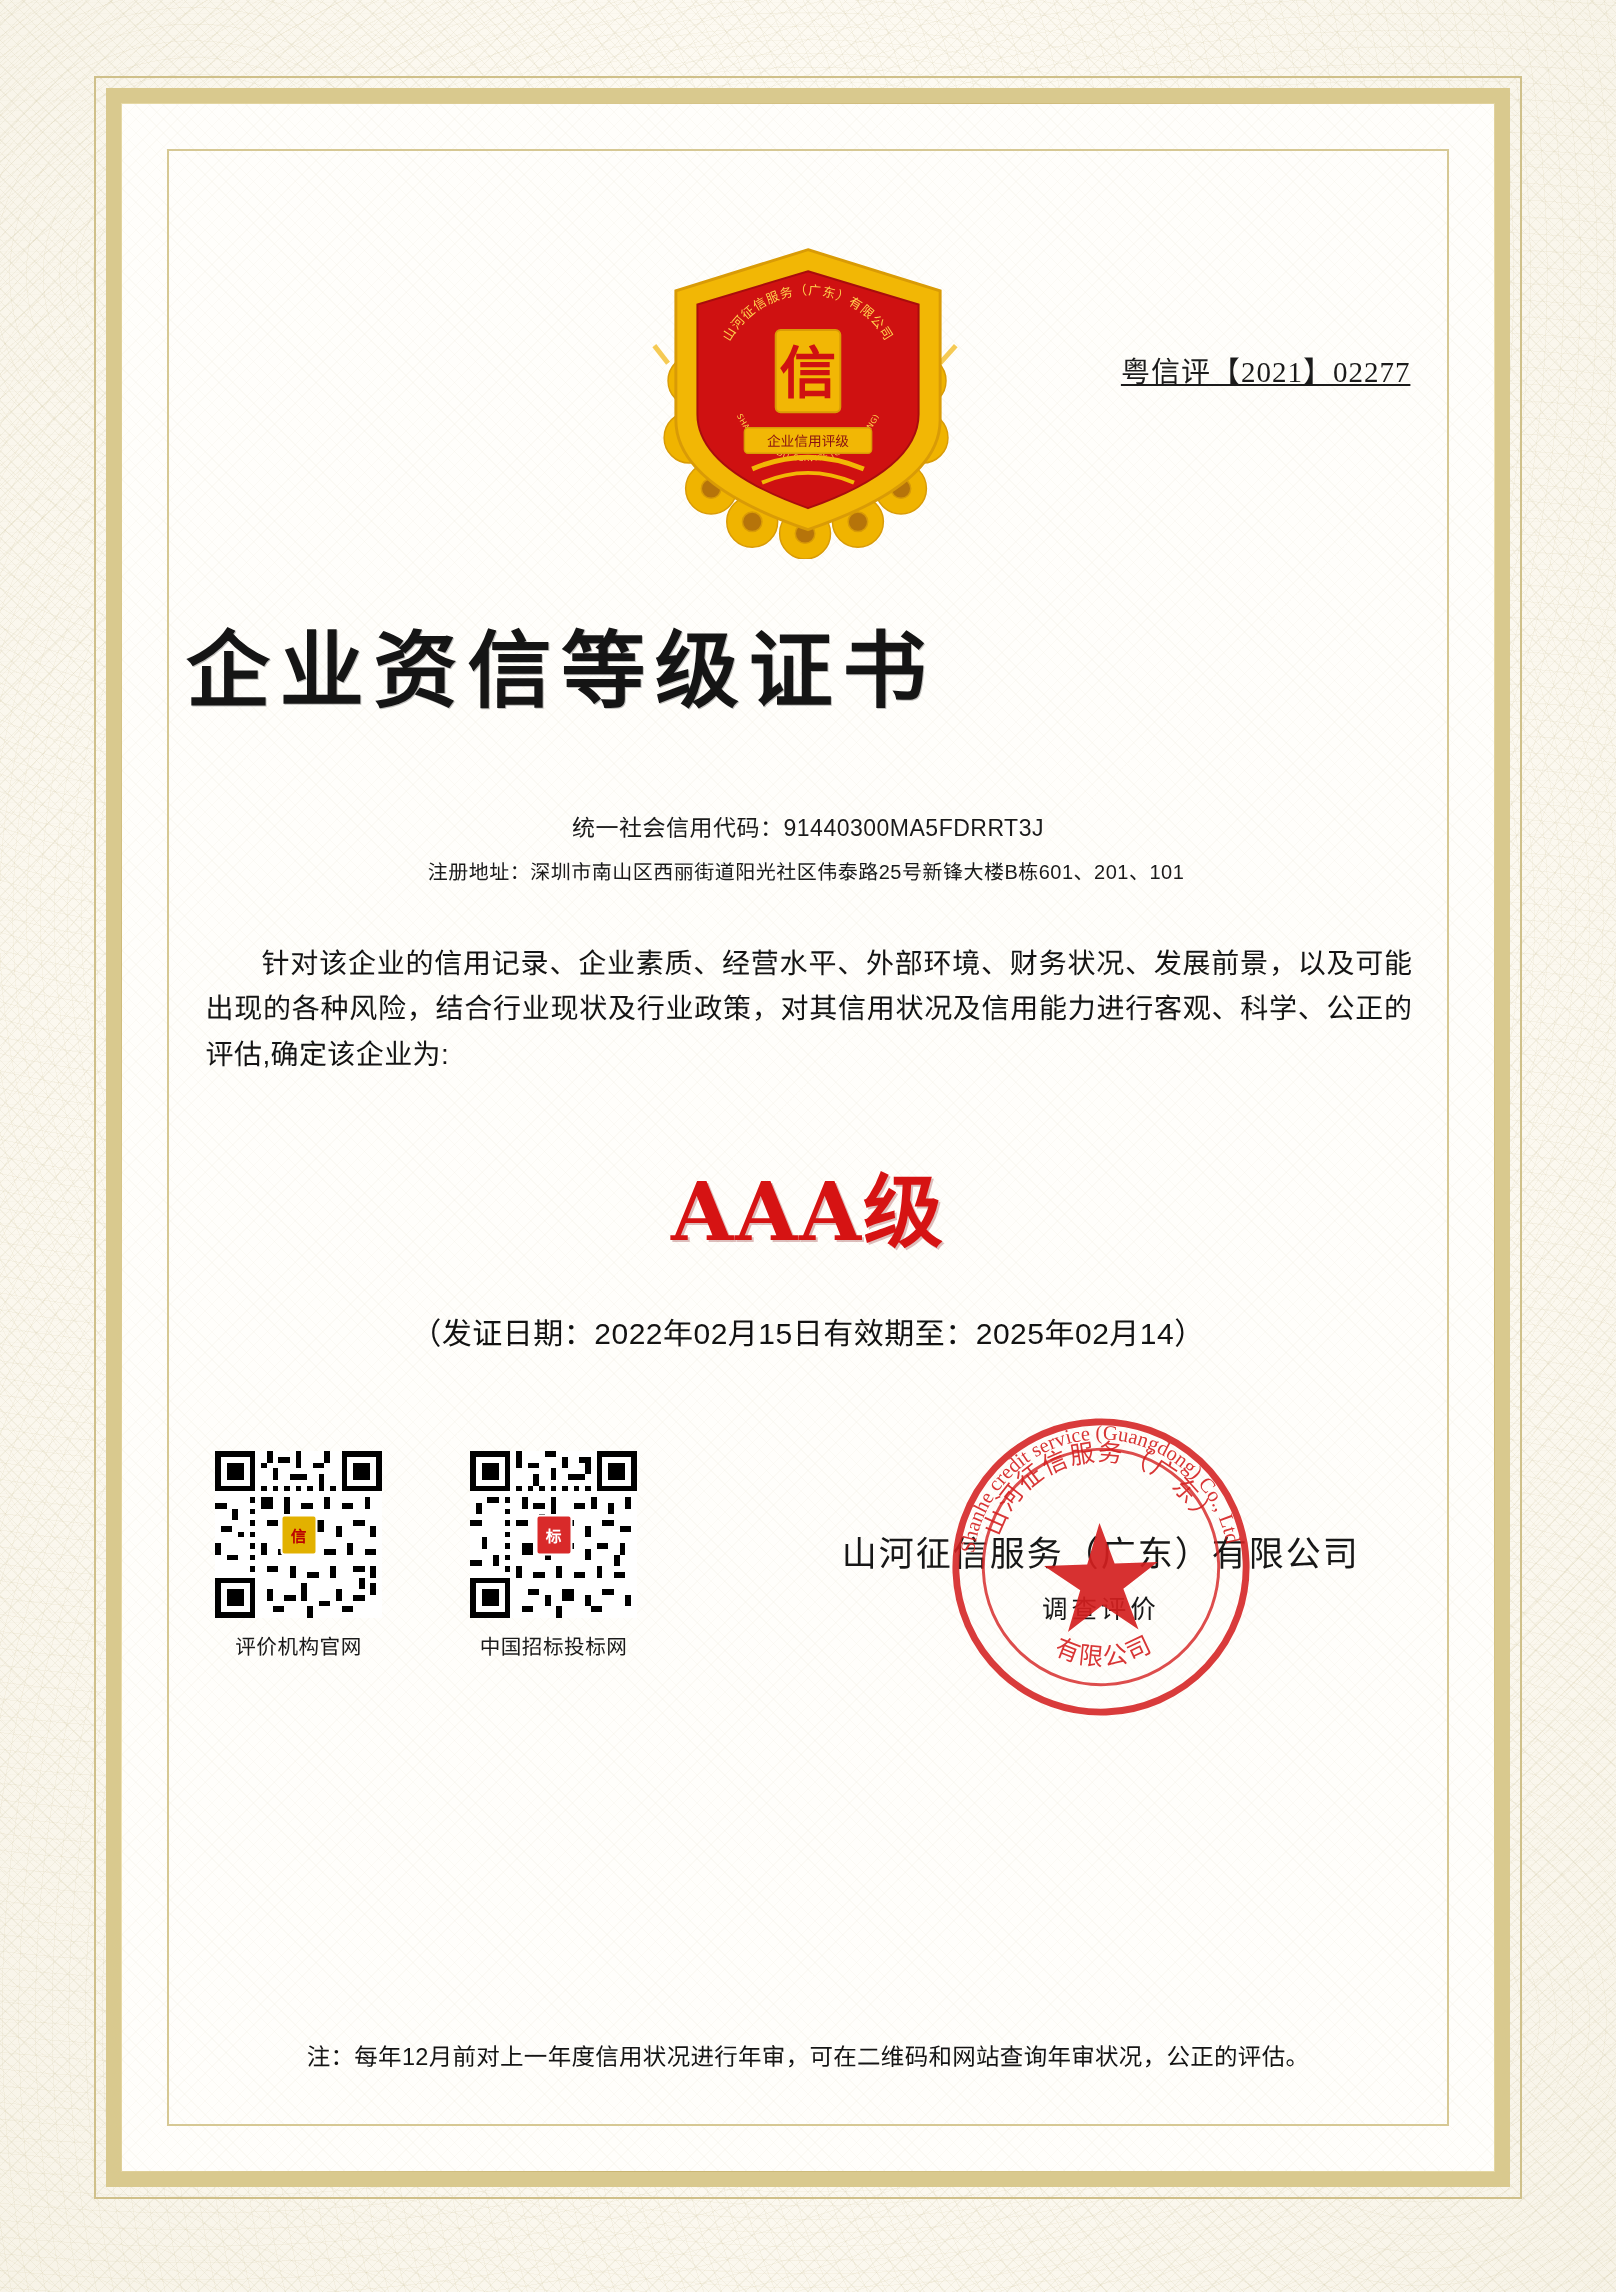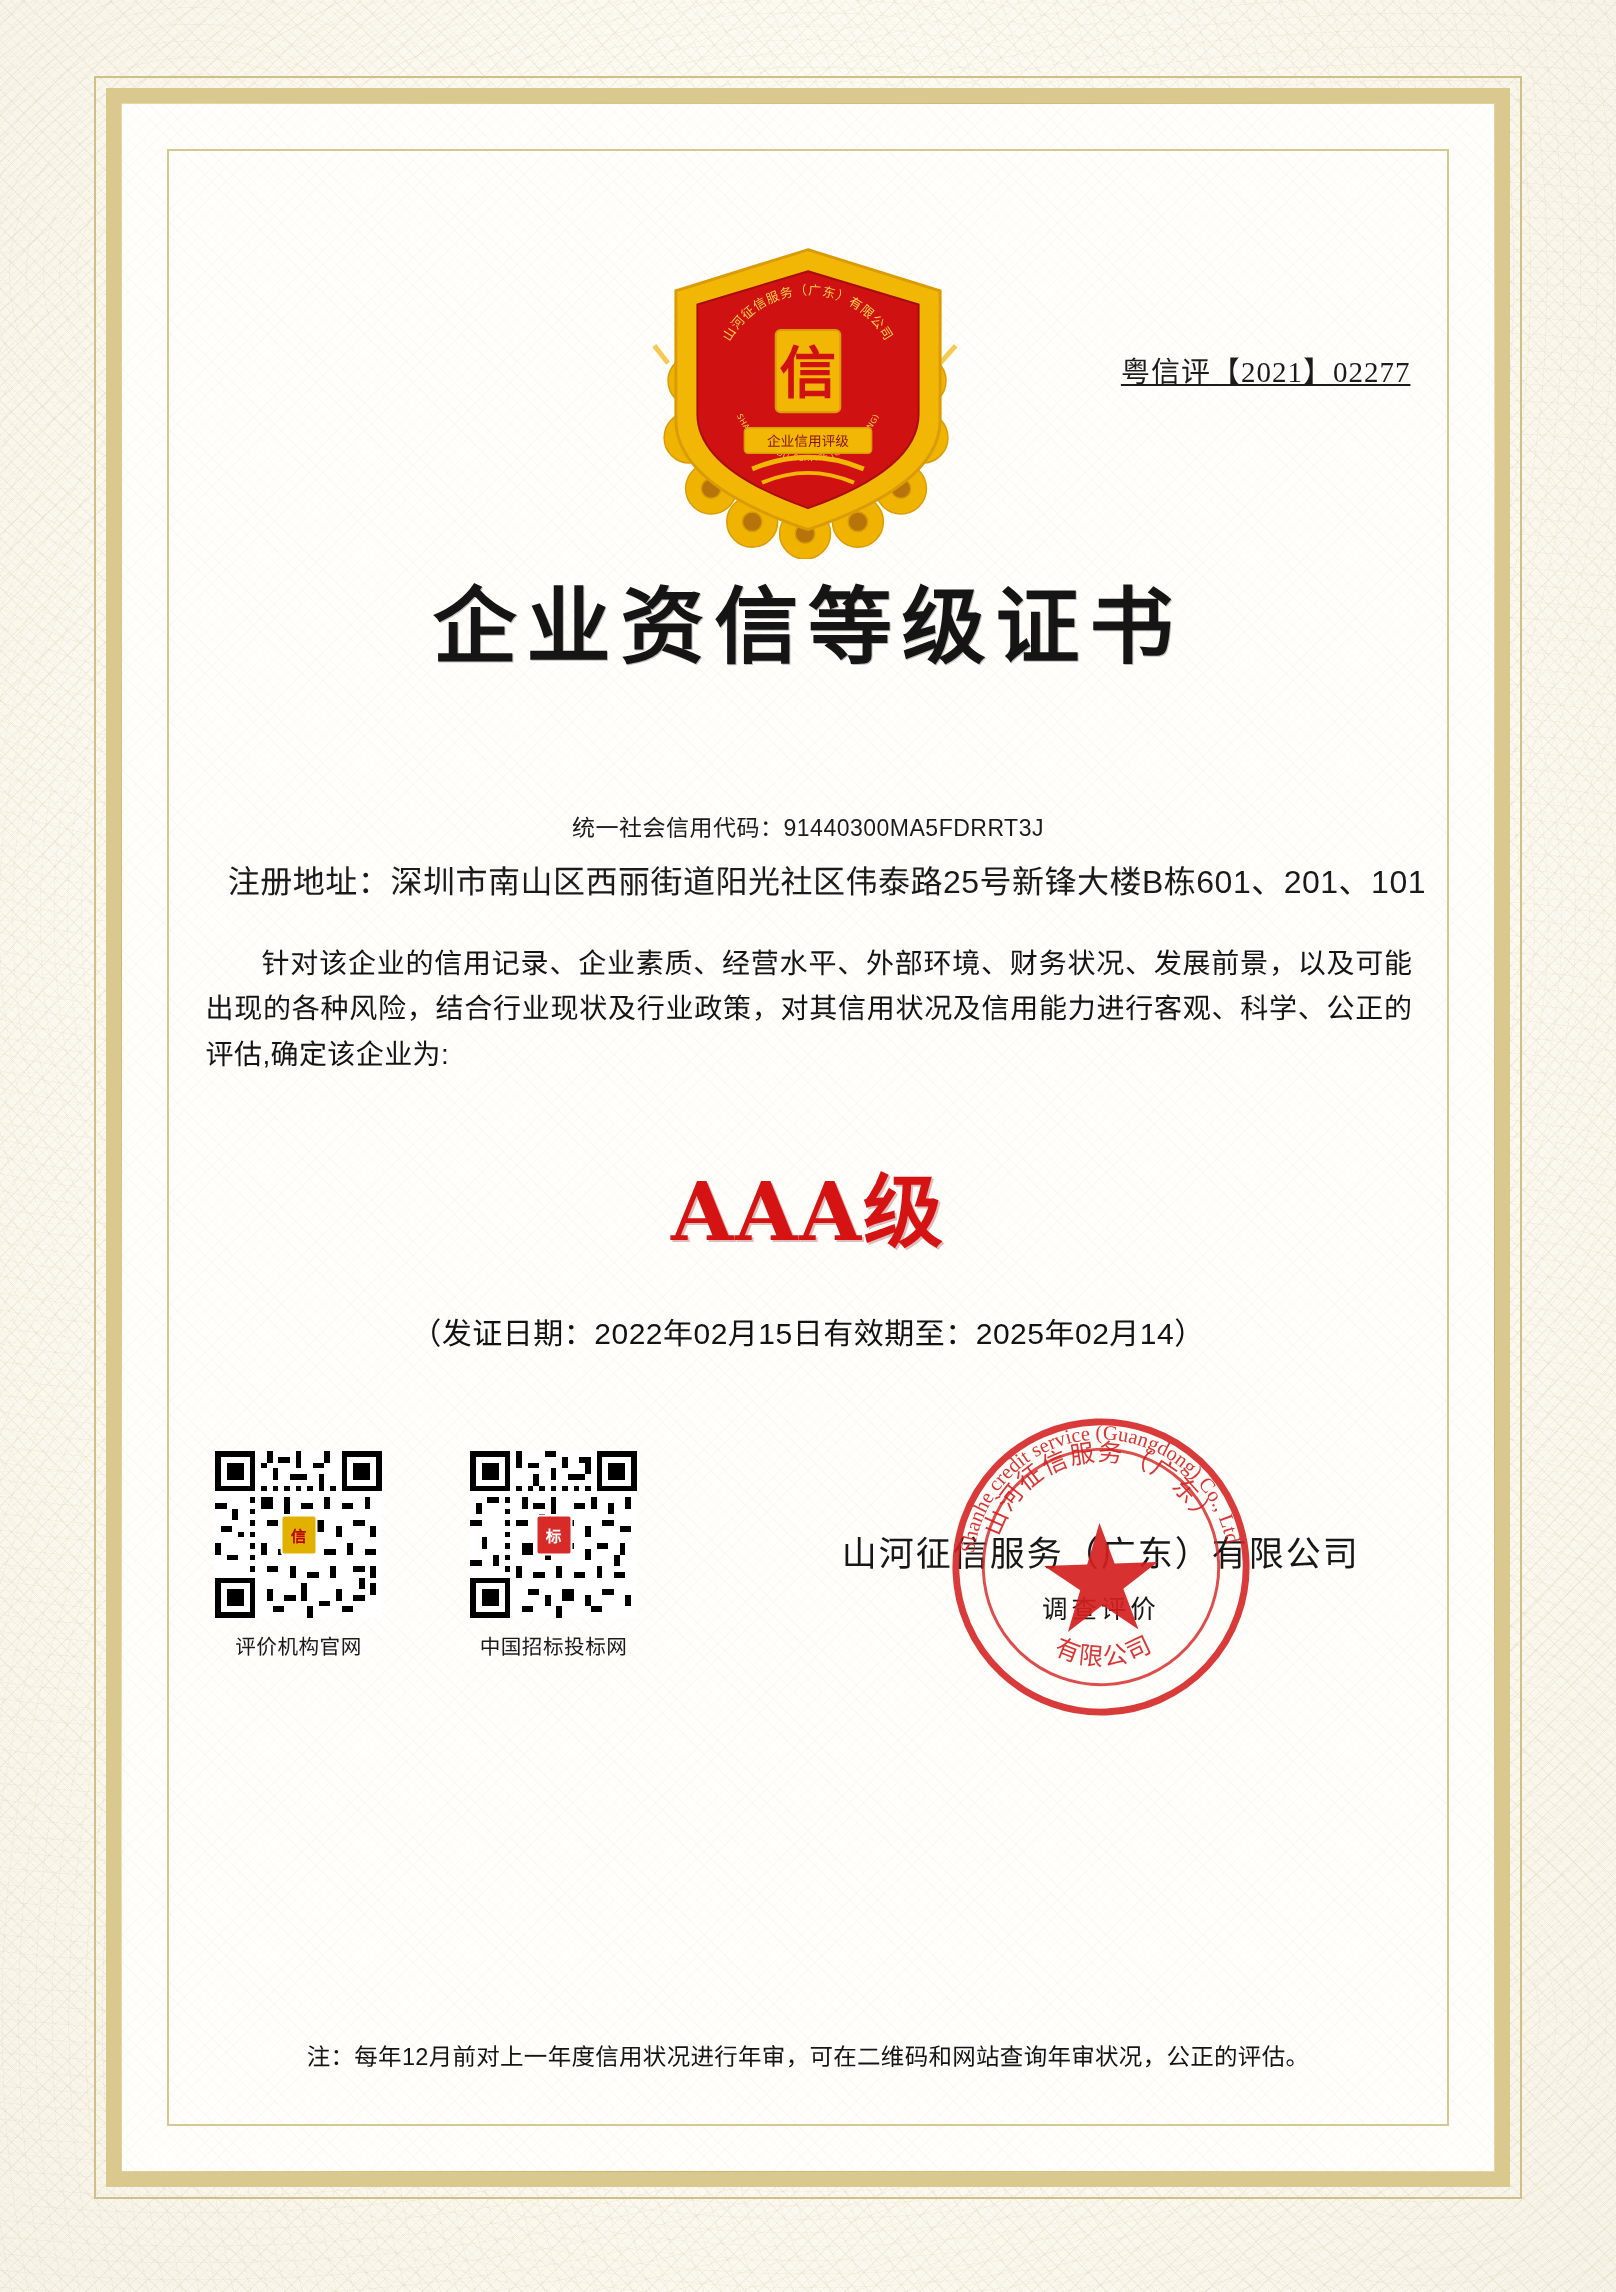--- a/index.html
+++ b/index.html
@@ -102,23 +102,23 @@
     font-size: 29px;
     color: #1b1b1b;
     letter-spacing: 1px;
     font-family: "Liberation Serif", "DejaVu Serif", serif;
     white-space: nowrap;
     text-decoration: underline;
   }
 
   .main-title {
     position: absolute;
-    top: 392px;
+    top: 436px;
     left: 0; right: 0;
-    text-align: center;
+    text-align: left;
     font-family: "DejaVu Serif", "Liberation Serif", serif;
     font-weight: bold;
     font-size: 84px;
     letter-spacing: 9.8px;
     color: #151515;
     text-shadow: 1px 1px 0 rgba(0,0,0,0.25);
   }
 
   .company-name {
     position: absolute;
@@ -139,22 +139,22 @@
     text-align: center;
     font-size: 23px;
     color: #1a1a1a;
     letter-spacing: 0.5px;
   }
 
   .reg-address {
     position: absolute;
     top: 689px;
     left: 0; right: 4px;
-    text-align: right;
-    font-size: 32px;
+    text-align: center;
+    font-size: 20px;
     color: #1a1a1a;
     letter-spacing: 0.5px;
   }
 
   .body-text {
     position: absolute;
     top: 774px;
     left: 19.6px;
     right: 17.6px;
     font-size: 28px;

